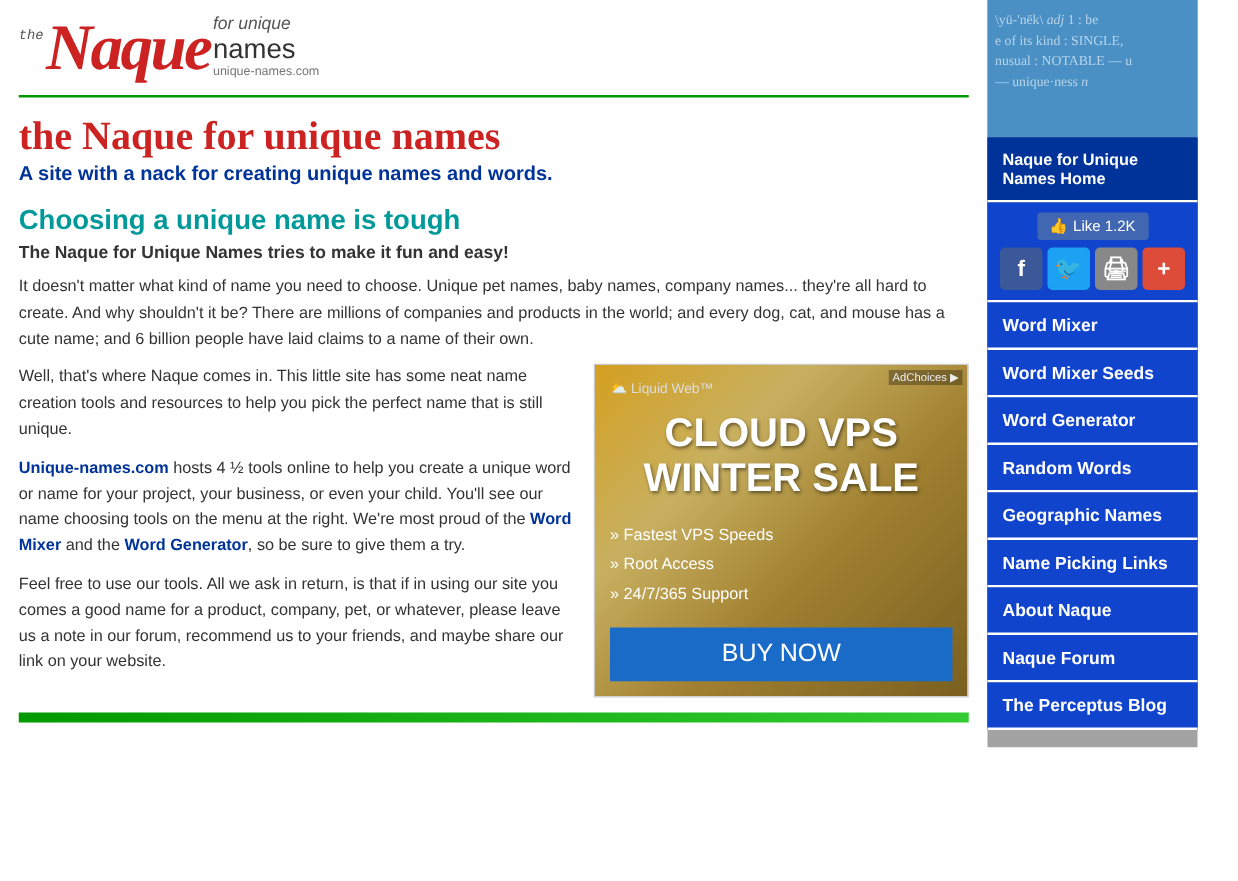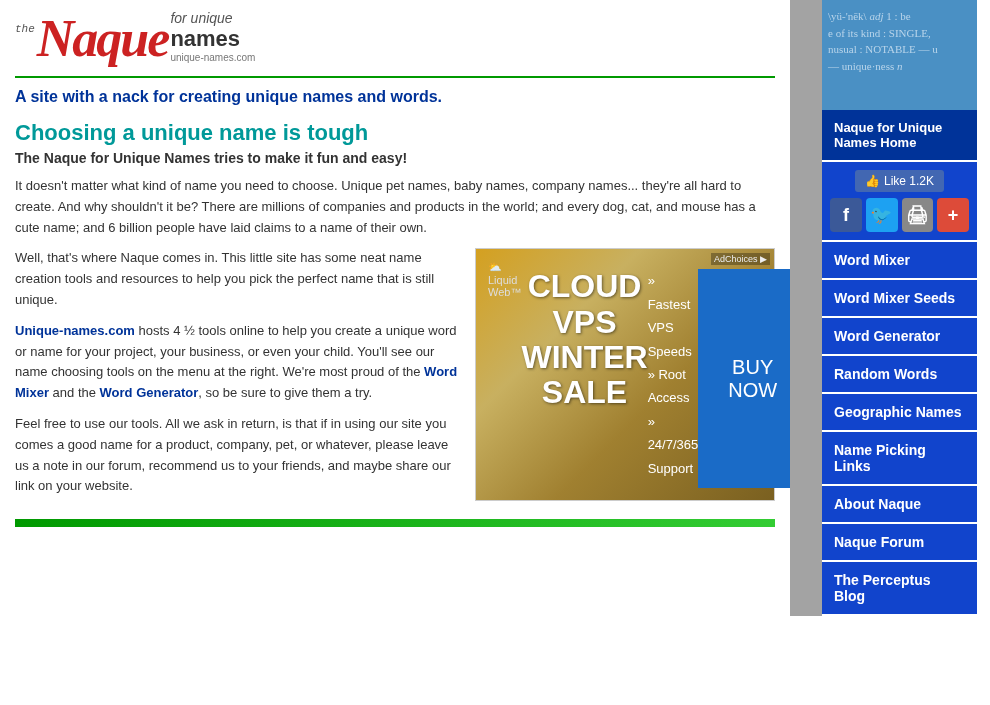--- a/index.html
+++ b/index.html
@@ -56,21 +56,21 @@
       padding-bottom: 5px;
     }
     .logo-for-unique {
       font-size: 14px;
       color: #555;
       font-style: italic;
     }
     .logo-names {
       font-size: 22px;
       color: #333;
-      font-weight: bold;
+      font-weight: normal;
     }
     .logo-url {
       font-size: 10px;
       color: #777;
     }
 
     
     .page-title {
       font-family: Georgia, serif;
       font-size: 32px;
@@ -124,21 +124,21 @@
     
     .ad-box {
       border: 1px solid #ccc;
       background: linear-gradient(135deg, #d4a020 0%, #c8b060 30%, #a08030 60%, #7a6020 100%);
       padding: 12px;
       text-align: center;
       position: relative;
       color: #fff;
       min-height: 250px;
       display: flex;
-      flex-direction: row;
+      flex-direction: column;
       justify-content: space-between;
     }
     .ad-choices {
       position: absolute;
       top: 4px;
       right: 4px;
       font-size: 9px;
       color: #eee;
       background: rgba(0,0,0,0.3);
       padding: 1px 3px;
@@ -186,25 +186,24 @@
 
     
     .bottom-bar {
       height: 8px;
       background: linear-gradient(to right, #009900, #33cc33);
       margin-top: 10px;
     }
 
     
     .sidebar {
-      width: 187px;
+      width: 168px;
       flex-shrink: 0;
       background: #a3a3a3;
       position: relative;
-      padding-left: 32px;
     }
 
     .sidebar-top-bg {
       background: #4a90c4;
       color: #b8d4ea;
       font-family: Georgia, serif;
       font-size: 11px;
       padding: 8px 6px;
       line-height: 1.5;
       min-height: 110px;
@@ -287,20 +286,21 @@
         <span class="logo-the">the</span>
         <span class="logo-naque">Naque</span>
         <div class="logo-right">
           <span class="logo-for-unique">for unique</span>
           <span class="logo-names">names</span>
           <span class="logo-url">unique-names.com</span>
         </div>
       </div>
     </div>
 
+    <h1 class="page-title">the Naque for unique names</h1>
     <p class="page-subtitle">A site with a nack for creating unique names and words.</p>
 
     <h2 class="section-heading">Choosing a unique name is tough</h2>
     <p class="section-subheading">The Naque for Unique Names tries to make it fun and easy!</p>
 
     <p class="body-text">It doesn't matter what kind of name you need to choose. Unique pet names, baby names, company names... they're all hard to create. And why shouldn't it be? There are millions of companies and products in the world; and every dog, cat, and mouse has a cute name; and 6 billion people have laid claims to a name of their own.</p>
 
     <div class="two-col">
       <div class="col-left">
         <p class="body-text">Well, that's where Naque comes in. This little site has some neat name creation tools and resources to help you pick the perfect name that is still unique.</p>

